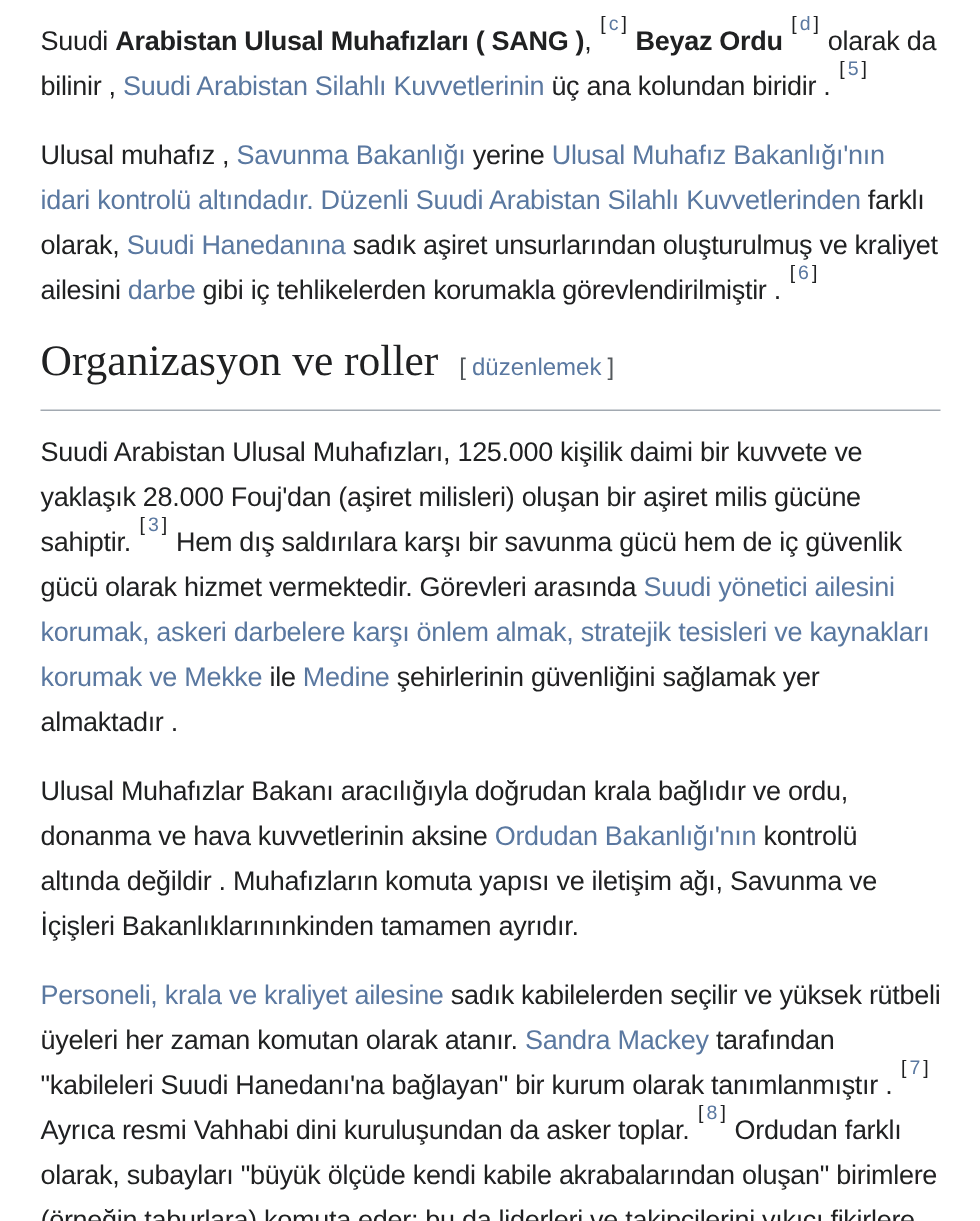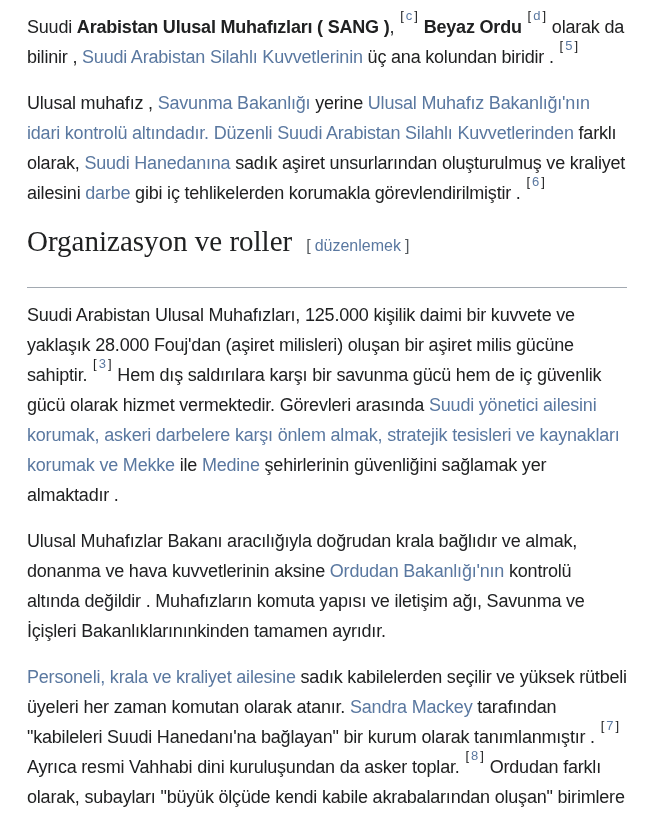--- a/index.html
+++ b/index.html
@@ -32,21 +32,21 @@
   }
   sup.ref .rb{color:var(--text);padding:0 1px;}
   sup.ref a.ref-link{color:var(--link);padding:0 1px;}
   h2{
     font-family:"Liberation Serif","DejaVu Serif",serif;
     font-weight:normal;
     font-size:29px;
     line-height:34px;
     letter-spacing:0;
     margin:16px 0 12px 0;
-    padding-bottom:24px;
+    padding-bottom:10px;
     border-bottom:1px solid var(--rule);
   }
   .mw-editsection{
     font-family:"Liberation Sans","DejaVu Sans",sans-serif;
     font-size:16px;
     letter-spacing:0;
     margin-left:14px;
     white-space:nowrap;
   }
   .mw-editsection .eb{color:var(--bracket);}
@@ -61,17 +61,17 @@
       <p><span>Suudi </span><b>Arabistan Ulusal Muhafızları</b><b> ( </b><b>SANG</b><b> )</b><span>, </span><sup class="ref"><span class="rb">[</span><a class="ref-link">c</a><span class="rb">]</span></sup><span> </span><b>Beyaz Ordu</b><span> </span><sup class="ref"><span class="rb">[</span><a class="ref-link">d</a><span class="rb">]</span></sup><span> olarak da bilinir , </span><a class="wl">Suudi Arabistan Silahlı Kuvvetlerinin</a><span> üç ana kolundan biridir . </span><sup class="ref"><span class="rb">[</span><a class="ref-link">5</a><span class="rb">]</span></sup></p>
       <p><span>Ulusal muhafız , </span><a class="wl">Savunma Bakanlığı</a><span> yerine </span><a class="wl">Ulusal Muhafız Bakanlığı'nın idari kontrolü altındadır. Düzenli Suudi Arabistan Silahlı Kuvvetlerinden</a><span> farklı olarak, </span><a class="wl">Suudi Hanedanına</a><span> sadık aşiret unsurlarından oluşturulmuş ve kraliyet ailesini </span><a class="wl">darbe</a><span> gibi iç tehlikelerden korumakla görevlendirilmiştir . </span><sup class="ref"><span class="rb">[</span><a class="ref-link">6</a><span class="rb">]</span></sup></p>
     </div>
 
   <h2>
     <span class="h-title">Organizasyon ve roller</span><span class="mw-editsection"><span class="eb">[</span><a class="edit-link">düzenlemek</a><span class="eb">]</span></span>
   </h2>
 
   <div id="organization">
       <p><span>Suudi Arabistan Ulusal Muhafızları, 125.000 kişilik daimi bir kuvvete ve yaklaşık 28.000 Fouj'dan (aşiret milisleri) oluşan bir aşiret milis gücüne sahiptir. </span><sup class="ref"><span class="rb">[</span><a class="ref-link">3</a><span class="rb">]</span></sup><span> Hem dış saldırılara karşı bir savunma gücü hem de iç güvenlik gücü olarak hizmet vermektedir. Görevleri arasında </span><a class="wl">Suudi yönetici ailesini korumak, askeri darbelere karşı önlem almak, stratejik tesisleri ve kaynakları korumak ve Mekke</a><span> ile </span><a class="wl">Medine</a><span> şehirlerinin güvenliğini sağlamak yer almaktadır .</span></p>
-      <p><span>Ulusal Muhafızlar Bakanı aracılığıyla doğrudan krala bağlıdır ve almak, donanma ve hava kuvvetlerinin aksine </span><a class="wl">Ordudan Bakanlığı'nın</a><span> kontrolü altında değildir . Muhafızların komuta yapısı ve iletişim ağı, Savunma ve İçişleri Bakanlıklarınınkinden tamamen ayrıdır.</span></p>
+      <p><span>Ulusal Muhafızlar Bakanı aracılığıyla doğrudan krala bağlıdır ve ordu, donanma ve hava kuvvetlerinin aksine </span><a class="wl">Ordudan Bakanlığı'nın</a><span> kontrolü altında değildir . Muhafızların komuta yapısı ve iletişim ağı, Savunma ve İçişleri Bakanlıklarınınkinden tamamen ayrıdır.</span></p>
       <p><a class="wl">Personeli, krala ve kraliyet ailesine</a><span> sadık kabilelerden seçilir ve yüksek rütbeli üyeleri her zaman komutan olarak atanır. </span><a class="wl">Sandra Mackey</a><span> tarafından "kabileleri Suudi Hanedanı'na bağlayan" bir kurum olarak tanımlanmıştır . </span><sup class="ref"><span class="rb">[</span><a class="ref-link">7</a><span class="rb">]</span></sup><span> Ayrıca resmi Vahhabi dini kuruluşundan da asker toplar. </span><sup class="ref"><span class="rb">[</span><a class="ref-link">8</a><span class="rb">]</span></sup><span> Ordudan farklı olarak, subayları "büyük ölçüde kendi kabile akrabalarından oluşan" birimlere (örneğin taburlara) komuta eder; bu da liderleri ve takipçilerini yıkıcı fikirlere ve dış ideolojilere daha az duyarlı hale getirir. </span></p>
     </div>
 
 </div>
 
 </body></html>

